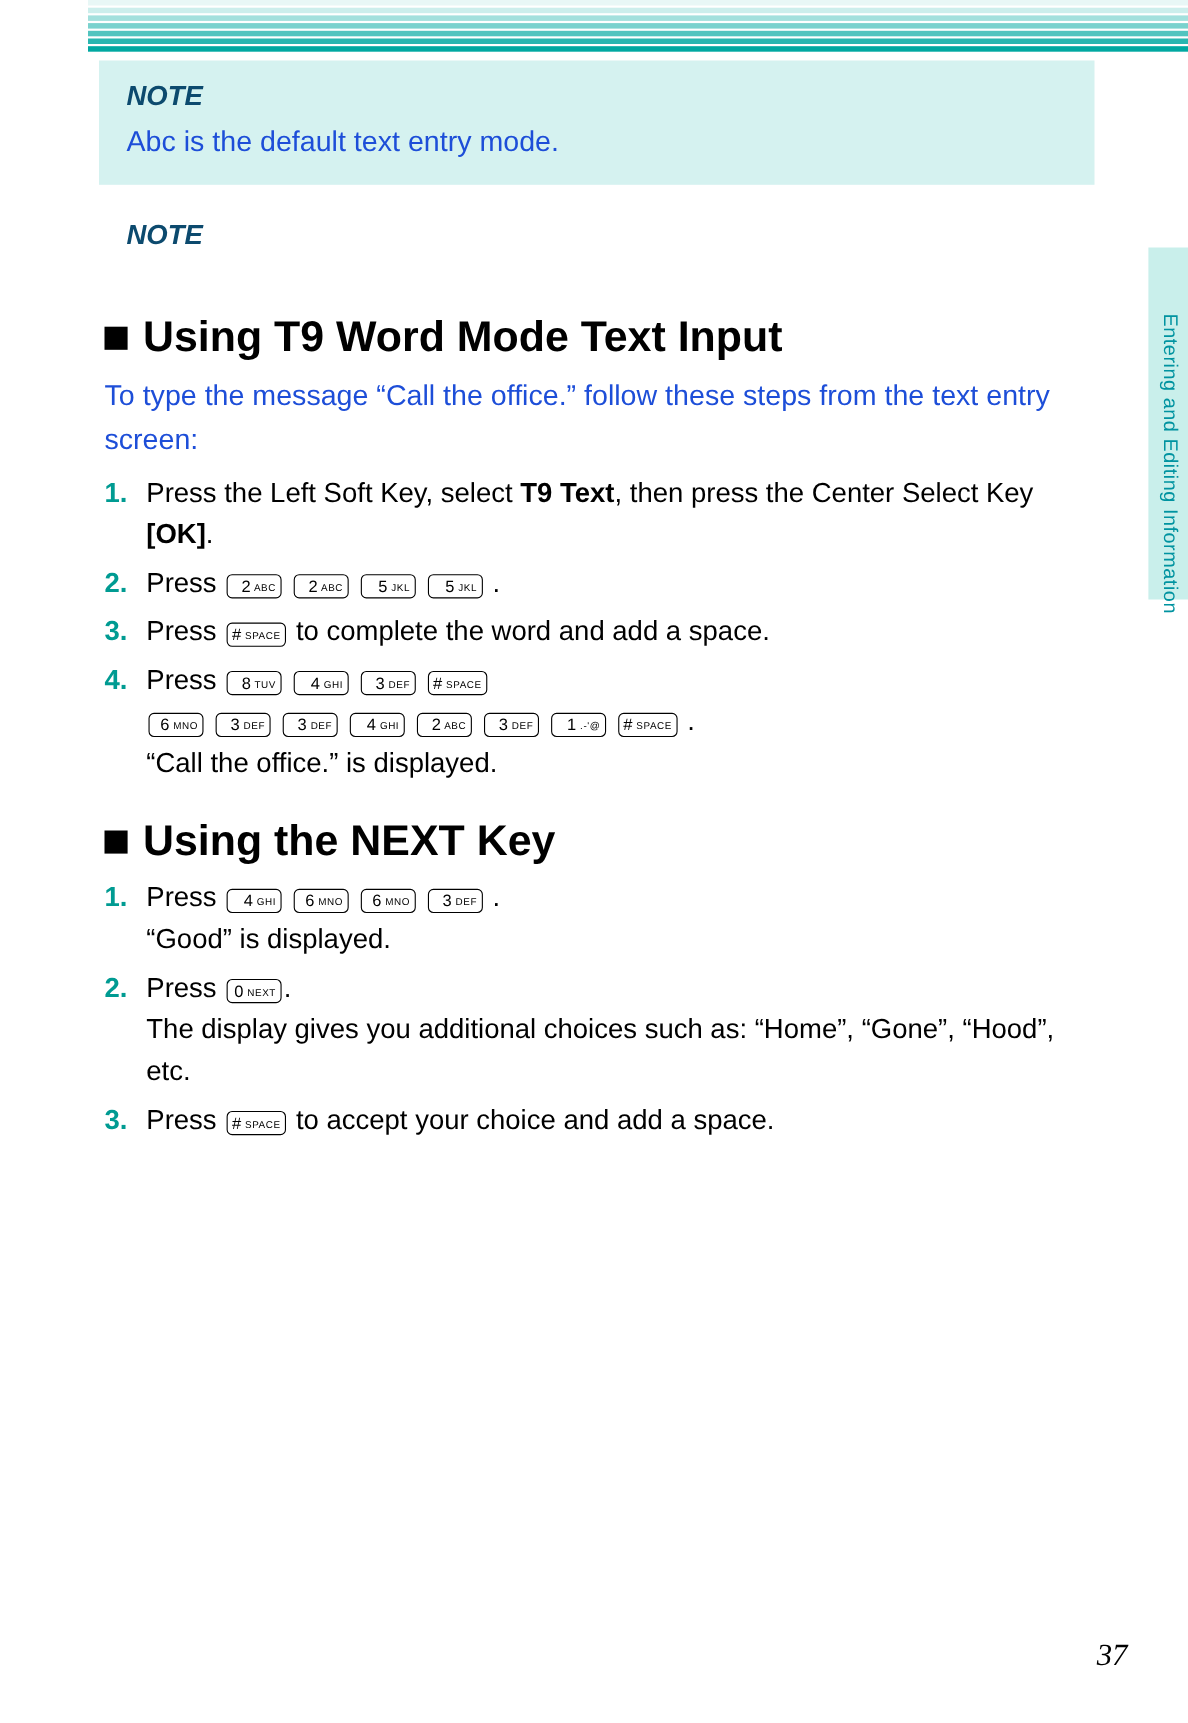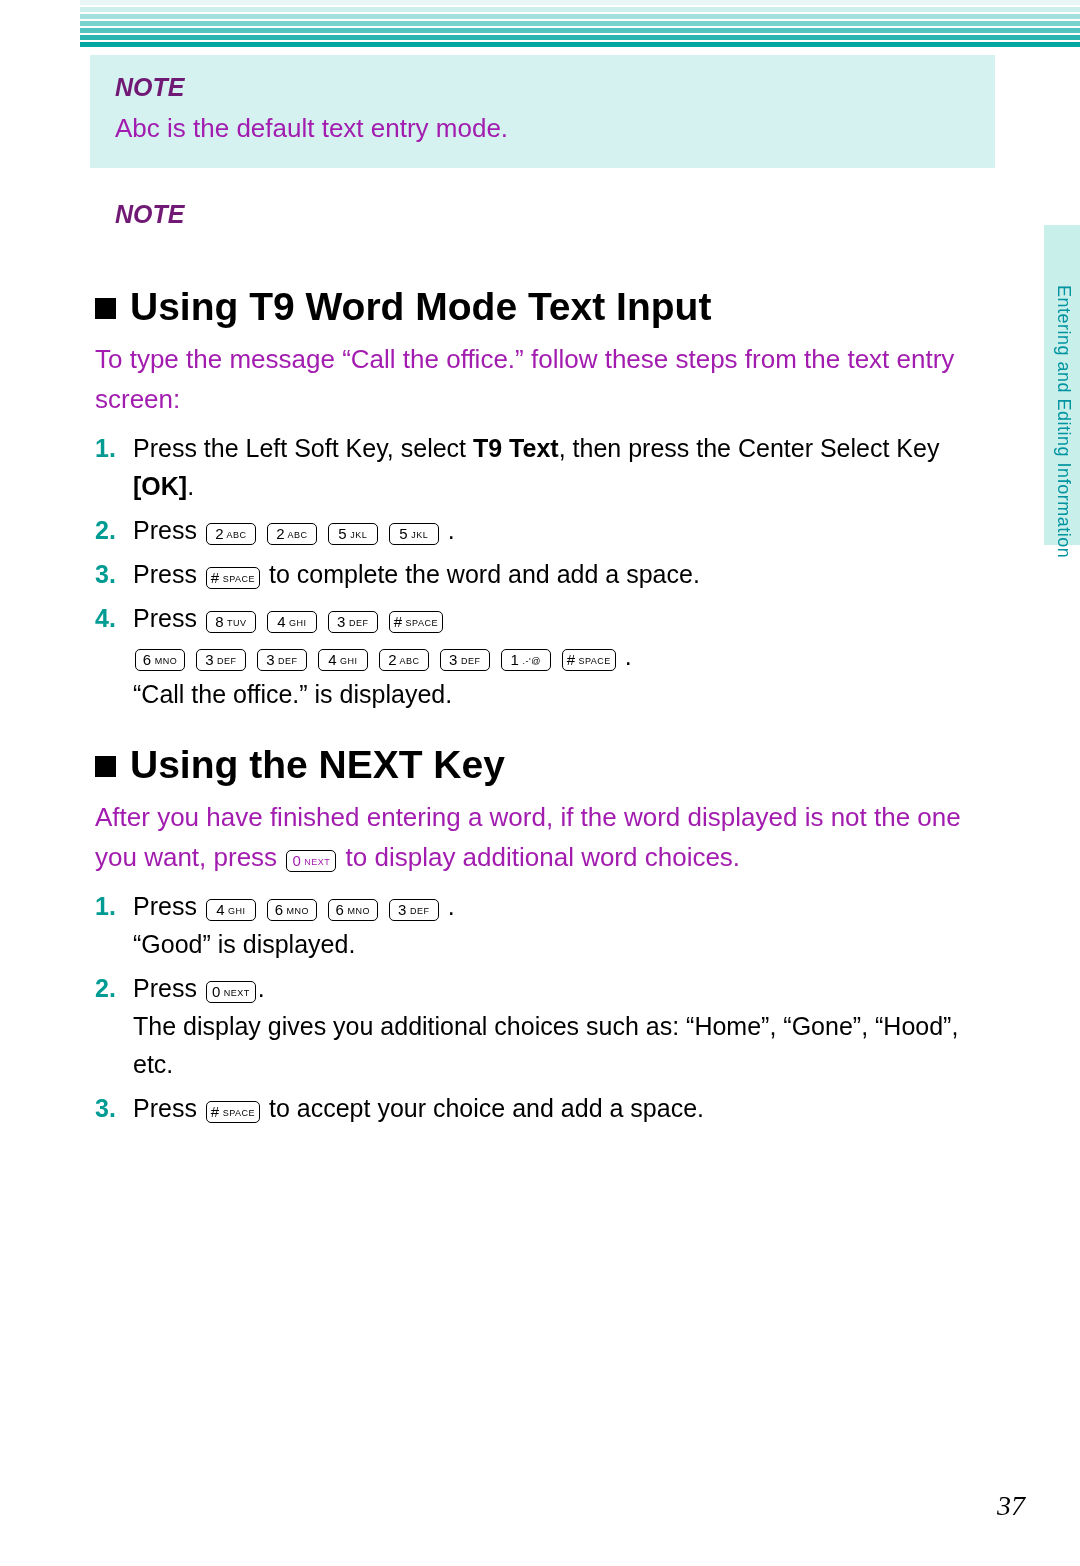--- a/index.html
+++ b/index.html
@@ -37,30 +37,30 @@
     padding: 18px 25px 20px 25px;
   }
   .note-box + .note-box {
     margin-top: 20px;
     background: transparent;
   }
   .first-note {
     margin-top: 55px;
   }
   .note-title {
-    color: #701a75;
+    color: #0c4a6e;
     font-weight: bold;
     font-style: italic;
     font-size: 25px;
     margin-bottom: 6px;
   }
   .note-body, .body-text, .step-text {
     font-size: 26px;
     line-height: 40px;
-    color: #a21caf;
+    color: #1d4ed8;
   }
   .content {
     margin: 25px 95px 0 95px;
   }
   .section-heading {
     font-weight: bold;
     font-size: 39px;
     margin: 30px 0 10px 0;
   }
   .square {
@@ -102,21 +102,21 @@
     padding: 0 4px;
     font-size: 14px;
     line-height: 20px;
     height: 20px;
     vertical-align: 0px;
     margin: 0 2px;
     font-family: Arial, sans-serif;
     letter-spacing: 0.5px;
     font-weight: normal;
     min-width: 40px;
-    text-align: center;
+    text-align: right;
   }
   .keycap .main { font-size: 15px; font-weight: normal; }
   .keycap .sub { font-size: 9px; vertical-align: 1px; }
   .side-tab {
     position: absolute;
     right: 0;
     top: 225px;
     width: 36px;
     height: 320px;
     background: #c9efeb;
@@ -192,23 +192,20 @@
       <span class="step-num">4.</span>
       <span>Press </span><span><span class="keycap"><span class="main">8</span><span class="sub"> TUV</span></span> <span class="keycap"><span class="main">4</span><span class="sub"> GHI</span></span> <span class="keycap"><span class="main">3</span><span class="sub"> DEF</span></span> <span class="keycap"><span class="main">#</span><span class="sub"> SPACE</span></span> </span><br>
       <span class="keyrow"><span class="keycap"><span class="main">6</span><span class="sub"> MNO</span></span> <span class="keycap"><span class="main">3</span><span class="sub"> DEF</span></span> <span class="keycap"><span class="main">3</span><span class="sub"> DEF</span></span> <span class="keycap"><span class="main">4</span><span class="sub"> GHI</span></span> <span class="keycap"><span class="main">2</span><span class="sub"> ABC</span></span> <span class="keycap"><span class="main">3</span><span class="sub"> DEF</span></span> <span class="keycap"><span class="main">1</span><span class="sub"> .-'@</span></span> <span class="keycap"><span class="main">#</span><span class="sub"> SPACE</span></span> </span><span>.</span><br>
       <span>“Call the office.” is displayed.</span>
     </li>
   </ol>
 
   <div class="section-heading">
     <span class="square"></span><span>Using the NEXT Key</span>
   </div>
-  <div class="body-text">
-    <span>After you have finished entering a word, if the word displayed is not the one you want, press </span><span><span class="keycap"><span class="main">0</span><span class="sub"> NEXT</span></span></span><span> to display additional word choices.</span>
-  </div>
 
   <ol class="steps">
     <li>
       <span class="step-num">1.</span>
       <span>Press </span><span><span class="keycap"><span class="main">4</span><span class="sub"> GHI</span></span> <span class="keycap"><span class="main">6</span><span class="sub"> MNO</span></span> <span class="keycap"><span class="main">6</span><span class="sub"> MNO</span></span> <span class="keycap"><span class="main">3</span><span class="sub"> DEF</span></span> </span><span>.</span><br>
       <span>“Good” is displayed.</span>
     </li>
     <li>
       <span class="step-num">2.</span>
       <span>Press </span><span><span class="keycap"><span class="main">0</span><span class="sub"> NEXT</span></span></span><span>.</span><br>

